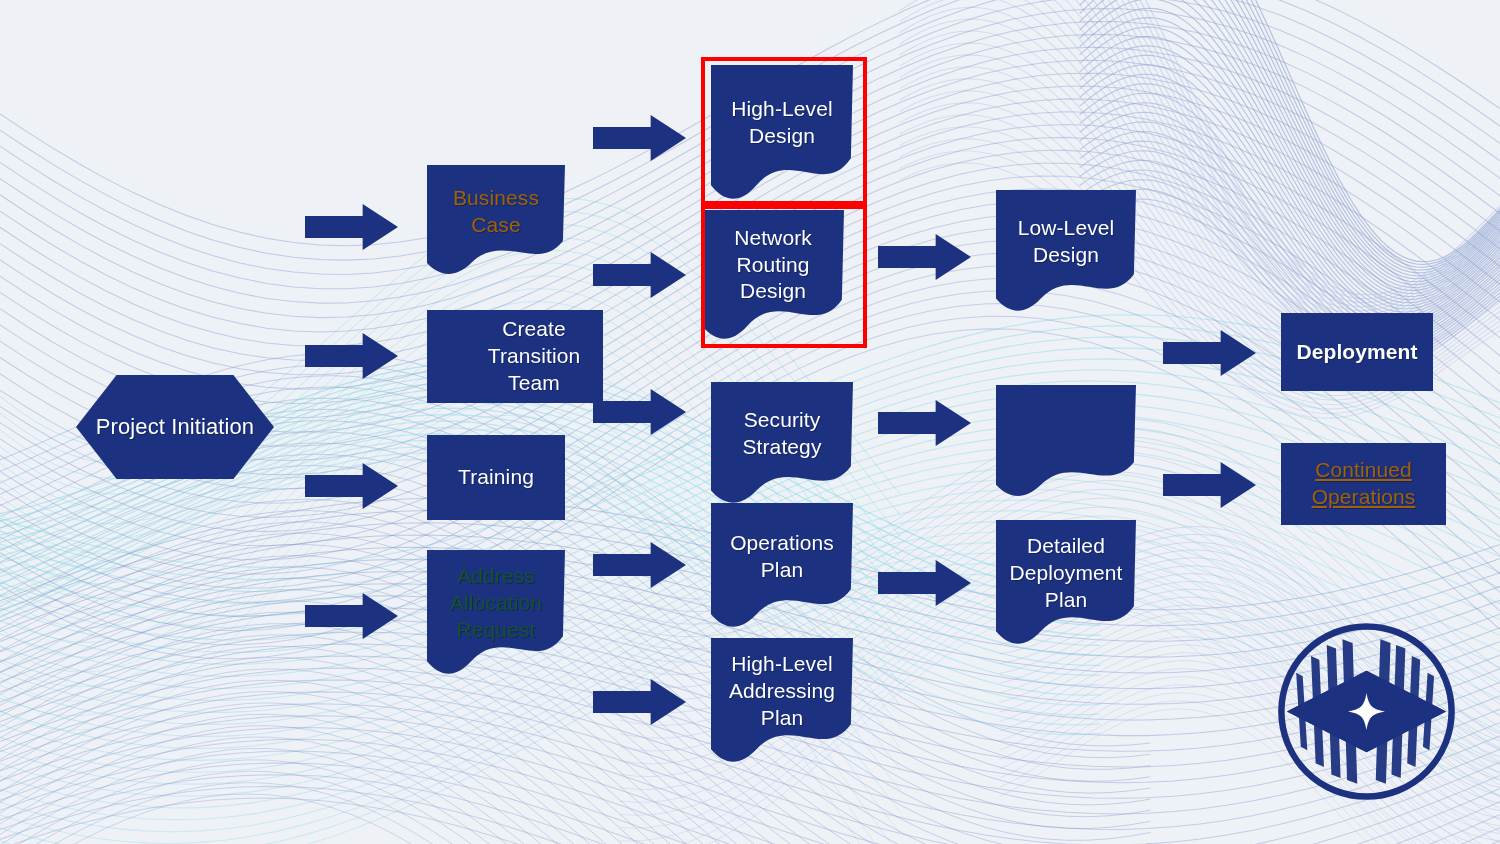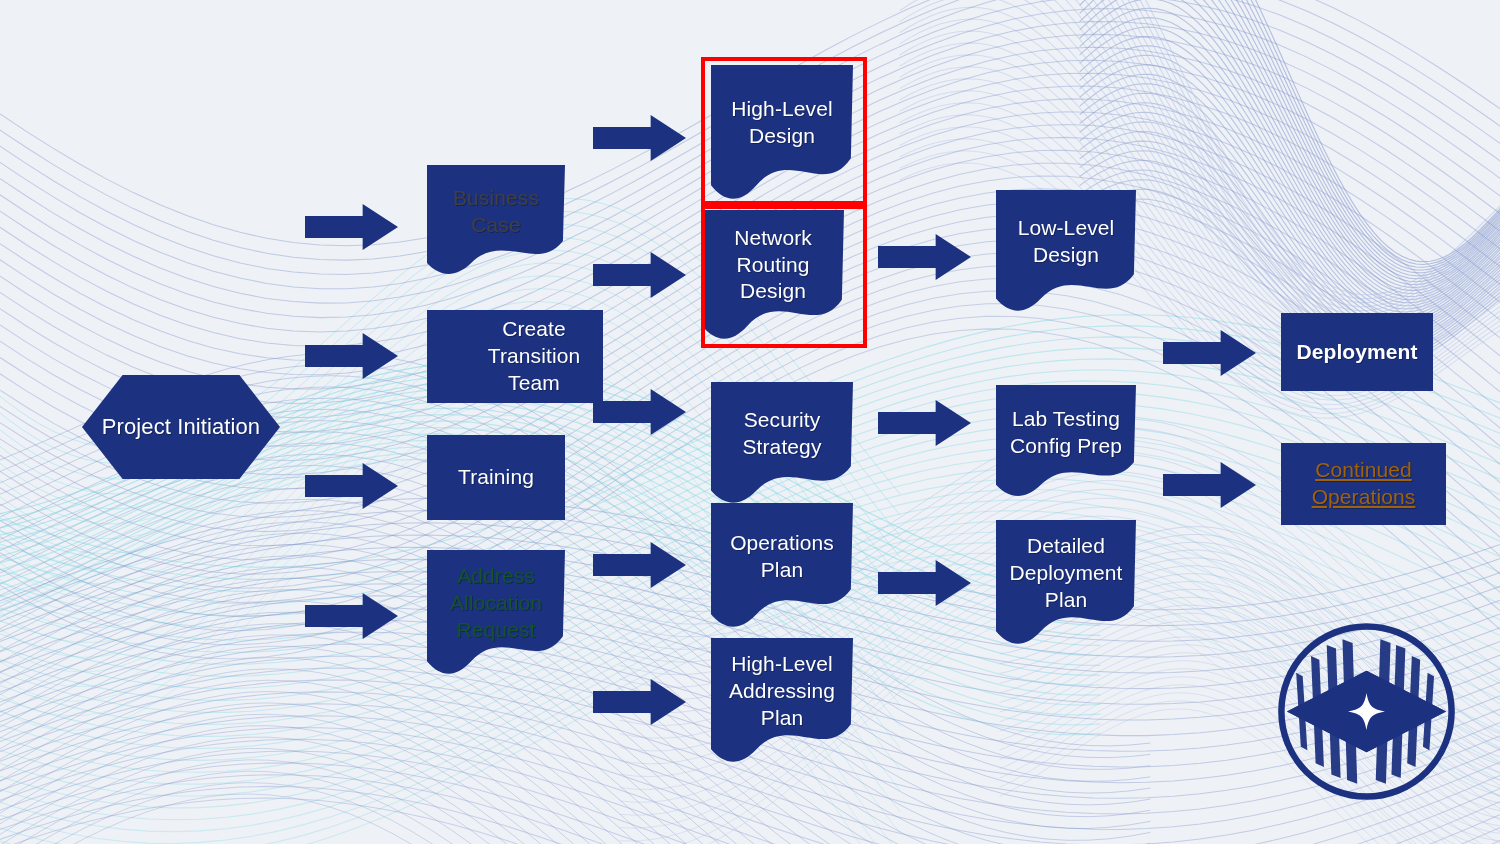--- a/index.html
+++ b/index.html
@@ -305,33 +305,33 @@
         <path d="M1000.0 749.9 L1008.7 746.4 L1017.3 742.5 L1026.0 738.2 L1034.7 733.6 L1043.3 728.7 L1052.0 723.6 L1060.7 718.4 L1069.3 713.1 L1078.0 707.9 L1086.7 702.7 L1095.3 697.7 L1104.0 692.8 L1112.7 688.3 L1121.3 684.1 L1130.0 680.3 L1138.7 677.0 L1147.3 674.2 L1156.0 671.9 L1164.7 670.2 L1173.3 669.1 L1182.0 668.7 L1190.7 669.0 L1199.3 670.0 L1208.0 671.6 L1216.7 674.0 L1225.3 677.1 L1234.0 680.8 L1242.7 685.2 L1251.3 690.2 L1260.0 695.9 L1268.7 702.1 L1277.3 708.8 L1286.0 716.0 L1294.7 723.6 L1303.3 731.6 L1312.0 739.9 L1320.7 748.4 L1329.3 757.1 L1338.0 765.8 L1346.7 774.6 L1355.3 783.4 L1364.0 792.1 L1372.7 800.6 L1381.3 808.8 L1390.0 816.7 L1398.7 824.3 L1407.3 831.4 L1416.0 838.1 L1424.7 844.2 L1433.3 849.8 L1442.0 854.7 L1450.7 859.1 L1459.3 862.7 L1468.0 865.7 L1476.7 867.9 L1485.3 869.5 L1494.0 870.4 L1502.7 870.6 L1511.3 870.1 L1520.0 869.0 " stroke="#a8b6e0" stroke-width="1" opacity="0.312" fill="none"></path>
         <path d="M1000.0 759.3 L1008.7 755.6 L1017.3 751.5 L1026.0 747.0 L1034.7 742.3 L1043.3 737.2 L1052.0 732.0 L1060.7 726.7 L1069.3 721.3 L1078.0 715.9 L1086.7 710.7 L1095.3 705.6 L1104.0 700.7 L1112.7 696.1 L1121.3 691.9 L1130.0 688.1 L1138.7 684.8 L1147.3 682.0 L1156.0 679.7 L1164.7 678.1 L1173.3 677.1 L1182.0 676.8 L1190.7 677.1 L1199.3 678.2 L1208.0 679.9 L1216.7 682.4 L1225.3 685.5 L1234.0 689.4 L1242.7 693.9 L1251.3 699.0 L1260.0 704.8 L1268.7 711.1 L1277.3 717.9 L1286.0 725.2 L1294.7 732.8 L1303.3 740.9 L1312.0 749.2 L1320.7 757.8 L1329.3 766.5 L1338.0 775.3 L1346.7 784.1 L1355.3 792.9 L1364.0 801.5 L1372.7 809.9 L1381.3 818.1 L1390.0 826.0 L1398.7 833.5 L1407.3 840.5 L1416.0 847.1 L1424.7 853.1 L1433.3 858.5 L1442.0 863.3 L1450.7 867.5 L1459.3 870.9 L1468.0 873.7 L1476.7 875.8 L1485.3 877.2 L1494.0 877.9 L1502.7 877.9 L1511.3 877.2 L1520.0 875.8 " stroke="#a8b6e0" stroke-width="1" opacity="0.306" fill="none"></path>
         <path d="M1000.0 768.6 L1008.7 764.8 L1017.3 760.5 L1026.0 755.9 L1034.7 750.9 L1043.3 745.7 L1052.0 740.4 L1060.7 734.9 L1069.3 729.4 L1078.0 724.0 L1086.7 718.6 L1095.3 713.5 L1104.0 708.5 L1112.7 703.9 L1121.3 699.7 L1130.0 695.9 L1138.7 692.6 L1147.3 689.8 L1156.0 687.6 L1164.7 686.0 L1173.3 685.1 L1182.0 684.8 L1190.7 685.2 L1199.3 686.4 L1208.0 688.2 L1216.7 690.8 L1225.3 694.0 L1234.0 698.0 L1242.7 702.6 L1251.3 707.8 L1260.0 713.7 L1268.7 720.1 L1277.3 727.0 L1286.0 734.3 L1294.7 742.1 L1303.3 750.2 L1312.0 758.6 L1320.7 767.2 L1329.3 775.9 L1338.0 784.8 L1346.7 793.6 L1355.3 802.3 L1364.0 810.9 L1372.7 819.3 L1381.3 827.5 L1390.0 835.3 L1398.7 842.7 L1407.3 849.6 L1416.0 856.0 L1424.7 861.9 L1433.3 867.2 L1442.0 871.9 L1450.7 875.8 L1459.3 879.2 L1468.0 881.8 L1476.7 883.7 L1485.3 884.8 L1494.0 885.3 L1502.7 885.1 L1511.3 884.2 L1520.0 882.7 " stroke="#a8b6e0" stroke-width="1" opacity="0.3" fill="none"></path>
         <path d="M1000.0 778.0 L1008.7 773.9 L1017.3 769.5 L1026.0 764.7 L1034.7 759.6 L1043.3 754.2 L1052.0 748.7 L1060.7 743.1 L1069.3 737.5 L1078.0 732.0 L1086.7 726.6 L1095.3 721.3 L1104.0 716.4 L1112.7 711.7 L1121.3 707.5 L1130.0 703.7 L1138.7 700.4 L1147.3 697.6 L1156.0 695.4 L1164.7 693.9 L1173.3 693.0 L1182.0 692.8 L1190.7 693.4 L1199.3 694.6 L1208.0 696.5 L1216.7 699.2 L1225.3 702.6 L1234.0 706.6 L1242.7 711.3 L1251.3 716.7 L1260.0 722.6 L1268.7 729.1 L1277.3 736.1 L1286.0 743.6 L1294.7 751.4 L1303.3 759.6 L1312.0 768.0 L1320.7 776.7 L1329.3 785.4 L1338.0 794.3 L1346.7 803.1 L1355.3 811.8 L1364.0 820.4 L1372.7 828.8 L1381.3 836.8 L1390.0 844.6 L1398.7 851.9 L1407.3 858.7 L1416.0 865.0 L1424.7 870.8 L1433.3 875.9 L1442.0 880.4 L1450.7 884.2 L1459.3 887.3 L1468.0 889.8 L1476.7 891.5 L1485.3 892.5 L1494.0 892.7 L1502.7 892.3 L1511.3 891.2 L1520.0 889.5 " stroke="#a8b6e0" stroke-width="1" opacity="0.294" fill="none"></path>
         <path d="M1000.0 787.2 L1008.7 783.0 L1017.3 778.4 L1026.0 773.4 L1034.7 768.2 L1043.3 762.7 L1052.0 757.0 L1060.7 751.3 L1069.3 745.6 L1078.0 740.0 L1086.7 734.5 L1095.3 729.2 L1104.0 724.2 L1112.7 719.5 L1121.3 715.3 L1130.0 711.5 L1138.7 708.2 L1147.3 705.5 L1156.0 703.3 L1164.7 701.8 L1173.3 701.0 L1182.0 700.9 L1190.7 701.5 L1199.3 702.8 L1208.0 704.9 L1216.7 707.6 L1225.3 711.1 L1234.0 715.3 L1242.7 720.1 L1251.3 725.5 L1260.0 731.6 L1268.7 738.2 L1277.3 745.3 L1286.0 752.8 L1294.7 760.7 L1303.3 769.0 L1312.0 777.5 L1320.7 786.1 L1329.3 794.9 L1338.0 803.8 L1346.7 812.6 L1355.3 821.3 L1364.0 829.9 L1372.7 838.2 L1381.3 846.2 L1390.0 853.8 L1398.7 861.0 L1407.3 867.8 L1416.0 874.0 L1424.7 879.6 L1433.3 884.6 L1442.0 888.9 L1450.7 892.6 L1459.3 895.5 L1468.0 897.7 L1476.7 899.2 L1485.3 900.0 L1494.0 900.1 L1502.7 899.5 L1511.3 898.2 L1520.0 896.2 " stroke="#a8b6e0" stroke-width="1" opacity="0.288" fill="none"></path>
         <path d="M1000.0 796.5 L1008.7 792.1 L1017.3 787.3 L1026.0 782.1 L1034.7 776.7 L1043.3 771.1 L1052.0 765.3 L1060.7 759.5 L1069.3 753.7 L1078.0 748.0 L1086.7 742.4 L1095.3 737.1 L1104.0 732.0 L1112.7 727.3 L1121.3 723.1 L1130.0 719.3 L1138.7 716.0 L1147.3 713.3 L1156.0 711.2 L1164.7 709.8 L1173.3 709.1 L1182.0 709.0 L1190.7 709.7 L1199.3 711.1 L1208.0 713.3 L1216.7 716.1 L1225.3 719.7 L1234.0 724.0 L1242.7 728.9 L1251.3 734.5 L1260.0 740.6 L1268.7 747.3 L1277.3 754.5 L1286.0 762.1 L1294.7 770.1 L1303.3 778.4 L1312.0 786.9 L1320.7 795.7 L1329.3 804.5 L1338.0 813.3 L1346.7 822.1 L1355.3 830.8 L1364.0 839.4 L1372.7 847.6 L1381.3 855.6 L1390.0 863.1 L1398.7 870.2 L1407.3 876.9 L1416.0 882.9 L1424.7 888.4 L1433.3 893.2 L1442.0 897.4 L1450.7 900.9 L1459.3 903.6 L1468.0 905.7 L1476.7 907.0 L1485.3 907.6 L1494.0 907.4 L1502.7 906.6 L1511.3 905.1 L1520.0 902.9 " stroke="#a8b6e0" stroke-width="1" opacity="0.282" fill="none"></path>
       </g>
   </svg>
 
   <div id="nodes-layer">
-      <div class="node hex" style="left: 82px; top: 375px; width: 198px; height: 104px;">
+      <div class="node hex" style="left: 76px; top: 375px; width: 198px; height: 104px;">
         <svg class="shape" viewBox="0 0 198 104" preserveAspectRatio="none">
           <path d="M40.589999999999996,0 L157.41,0 L198,52 L157.41,104 L40.589999999999996,104 L0,52 Z" fill="#1c3180"></path>
         </svg>
         <span class="lbl" style="color: rgb(255, 255, 255);">Project Initiation</span>
       </div>
       <div class="node" style="left: 427px; top: 165px; width: 138px; height: 110px;">
         <svg class="shape" viewBox="0 0 138 110" preserveAspectRatio="none">
           <path d="M0,0 L138,0 L135.93,75.9
           C110.4,107.8 75.9,67.1 44.160000000000004,97.9
           C27.6,113.96 12.42,111.1 0,97.9 Z" fill="#1c3180"></path>
         </svg>
-        <span class="lbl" style="color: #404040; transform: translateY(-8px);">Business
+        <span class="lbl" style="color: #a16207; transform: translateY(-8px);">Business
 Case</span>
       </div>
       <div class="node" style="left: 427px; top: 310px; width: 138px; height: 93px; padding-left: 38px;">
         <svg class="shape" viewBox="0 0 138 93" preserveAspectRatio="none">
           <path d="M0,0 L138,0 L138,93 L0,93 Z" fill="#1c3180"></path>
         </svg>
         <span class="lbl" style="color: rgb(255, 255, 255);">Create
 Transition
 Team</span>
       </div>
@@ -406,22 +406,20 @@
         </svg>
         <span class="lbl" style="color: rgb(255, 255, 255); transform: translateY(-9px);">Low-Level
 Design</span>
       </div>
       <div class="node" style="left: 996px; top: 385px; width: 140px; height: 112px;">
         <svg class="shape" viewBox="0 0 140 112" preserveAspectRatio="none">
           <path d="M0,0 L140,0 L137.9,77.28
           C112,109.76 77,68.32 44.800000000000004,99.67999999999999
           C28,116.032 12.6,113.12 0,99.67999999999999 Z" fill="#1c3180"></path>
         </svg>
-        <span class="lbl" style="color: rgb(255, 255, 255); transform: translateY(-8px);">Lab Testing
-Config Prep</span>
       </div>
       <div class="node" style="left: 996px; top: 520px; width: 140px; height: 125px;">
         <svg class="shape" viewBox="0 0 140 125" preserveAspectRatio="none">
           <path d="M0,0 L140,0 L137.9,86.25
           C112,122.5 77,76.25 44.800000000000004,111.25
           C28,129.5 12.6,126.25 0,111.25 Z" fill="#1c3180"></path>
         </svg>
         <span class="lbl" style="color: rgb(255, 255, 255); transform: translateY(-9px);">Detailed
 Deployment
 Plan</span>

